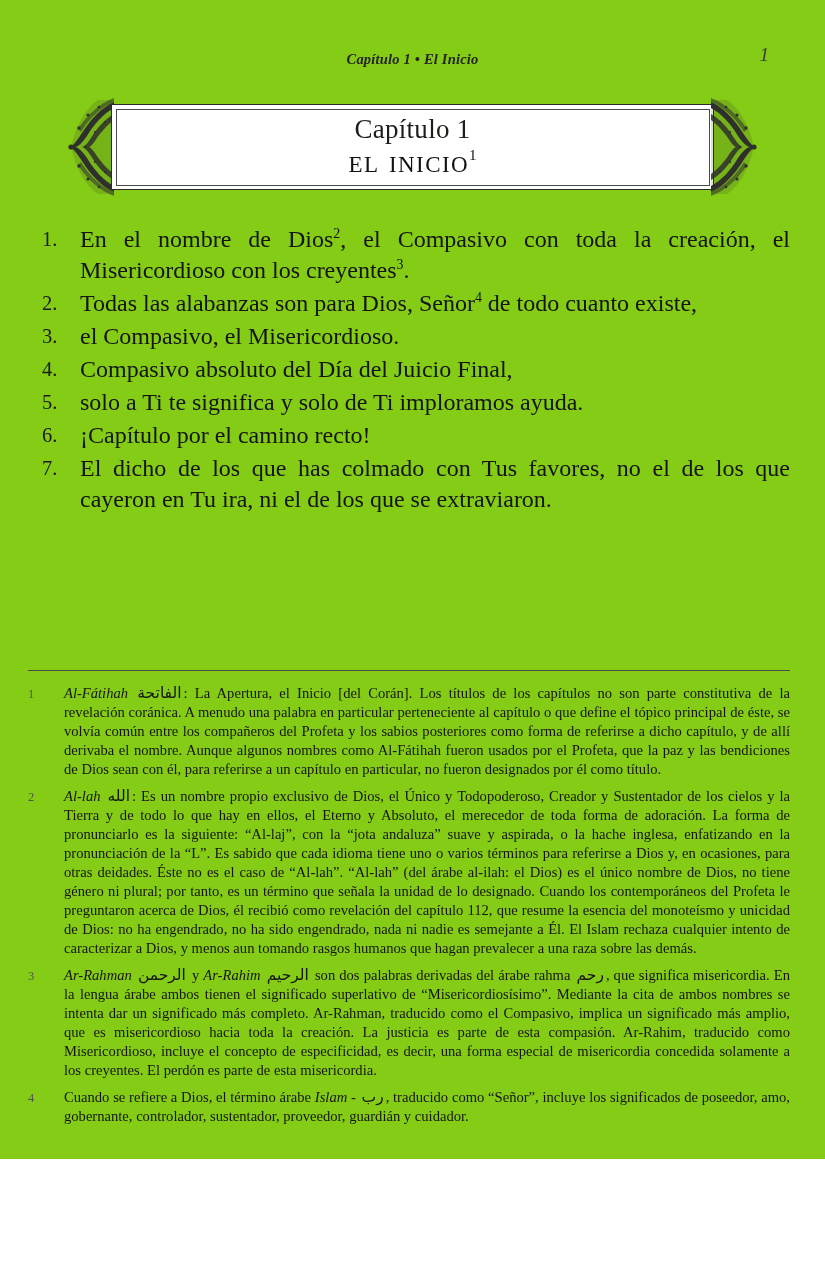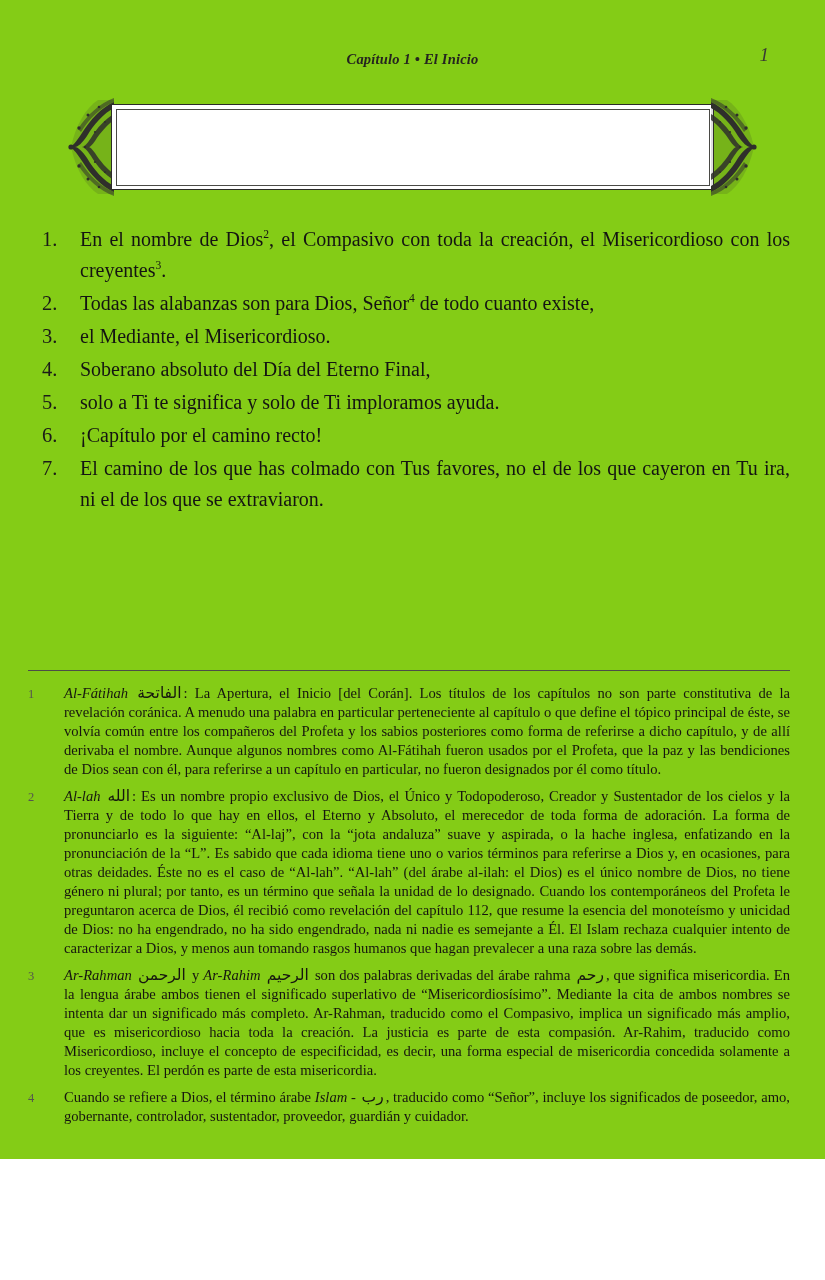--- a/index.html
+++ b/index.html
@@ -135,21 +135,21 @@
     flex: 0 0 44px;
     font-size: 20.5px;
     line-height: 31px;
     color: #1b1b18;
     text-align: left;
     padding-left: 6px;
     box-sizing: border-box;
   }
   .verse-text {
     flex: 1;
-    font-size: 20px;
+    font-size: 24px;
     line-height: 31px;
     color: #141412;
     text-align: justify;
     text-justify: inter-word;
     hyphens: manual;
   }
   .verse-text sup {
     font-size: 0.58em;
     vertical-align: super;
     line-height: 0;
@@ -232,20 +232,26 @@
         <circle cx="27" cy="64" r="1.1"></circle>
         <circle cx="37" cy="24" r="1.1"></circle>
         <circle cx="37" cy="74" r="1.1"></circle>
         <path d="M46 0 L46 4 C33 9 21 21 13 34 L10 31 C19 17 32 5 46 0 Z" opacity="0.55"></path>
         <path d="M46 98 L46 94 C33 89 21 77 13 64 L10 67 C19 81 32 93 46 98 Z" opacity="0.55"></path>
       </g>
     </svg>
 
     <div class="cartouche-frame"></div>
 
+    <div class="cartouche-title">
+      <div class="chapter-kicker">Capítulo 1</div>
+      <div class="chapter-name">
+        <span>El Inicio</span><span class="fn">1</span>
+      </div>
+    </div>
 
     <svg class="orn orn-right" viewBox="0 0 46 98">
       <g fill="#2f2f2b">
         <path d="M46 2 L46 96 L30 96 C18 88 8 72 3 49 C8 26 18 10 30 2 Z" opacity="0.16"></path>
         <path d="M46 4 C34 9 22 22 14 35 C8 44 4 49 1 49 C4 49 8 54 14 63 C22 76 34 89 46 94 L46 88 C36 83 26 72 19 60 C14 53 10 49 7 49 C10 49 14 45 19 38 C26 26 36 15 46 10 Z"></path>
         <path d="M46 16 C37 21 29 30 23 40 C19 46 16 49 14 49 C16 49 19 52 23 58 C29 68 37 77 46 82 L46 76 C39 71 32 63 27 55 C24 51 22 49 21 49 C22 49 24 47 27 43 C32 35 39 27 46 22 Z" opacity="0.85"></path>
         <circle cx="3" cy="49" r="2.6"></circle>
         <circle cx="11" cy="30" r="1.7"></circle>
         <circle cx="11" cy="68" r="1.7"></circle>
         <circle cx="20" cy="17" r="1.5"></circle>
@@ -267,37 +273,37 @@
     <div class="verse">
       <div class="verse-num">1.</div>
       <div class="verse-text">En el nombre de Dios<sup>2</sup>, el Compasivo con toda la creación, el Misericordioso con los creyentes<sup>3</sup>.</div>
     </div>
     <div class="verse">
       <div class="verse-num">2.</div>
       <div class="verse-text">Todas las alabanzas son para Dios, Señor<sup>4</sup> de todo cuanto existe,</div>
     </div>
     <div class="verse">
       <div class="verse-num">3.</div>
-      <div class="verse-text">el Mediante, el Misericordioso.</div>
+      <div class="verse-text">el Compasivo, el Misericordioso.</div>
     </div>
     <div class="verse">
       <div class="verse-num">4.</div>
-      <div class="verse-text">Soberano absoluto del Día del Eterno Final,</div>
+      <div class="verse-text">Compasivo absoluto del Día del Juicio Final,</div>
     </div>
     <div class="verse">
       <div class="verse-num">5.</div>
       <div class="verse-text">solo a Ti te significa y solo de Ti imploramos ayuda.</div>
     </div>
     <div class="verse">
       <div class="verse-num">6.</div>
       <div class="verse-text">¡Capítulo por el camino recto!</div>
     </div>
     <div class="verse">
       <div class="verse-num">7.</div>
-      <div class="verse-text">El camino de los que has colmado con Tus favores, no el de los que cayeron en Tu ira, ni el de los que se extraviaron.</div>
+      <div class="verse-text">El dicho de los que has colmado con Tus favores, no el de los que cayeron en Tu ira, ni el de los que se extraviaron.</div>
     </div>
   </div>
 
   <div class="fn-rule"></div>
 
   <div class="footnotes">
     <div class="footnote">
       <div class="fn-marker">1</div>
       <div class="fn-body"><span class="term">Al-Fátihah</span> <span class="ar">الفاتحة</span>: La Apertura, el Inicio [del Corán]. Los títulos de los capítulos no son parte constitutiva de la revelación coránica. A menudo una palabra en particular perteneciente al capítulo o que define el tópico principal de éste, se volvía común entre los compañeros del Profeta y los sabios posteriores como forma de referirse a dicho capítulo, y de allí derivaba el nombre. Aunque algunos nombres como Al-Fátihah fueron usados por el Profeta, que la paz y las bendiciones de Dios sean con él, para referirse a un capítulo en particular, no fueron designados por él como título.</div>
     </div>

